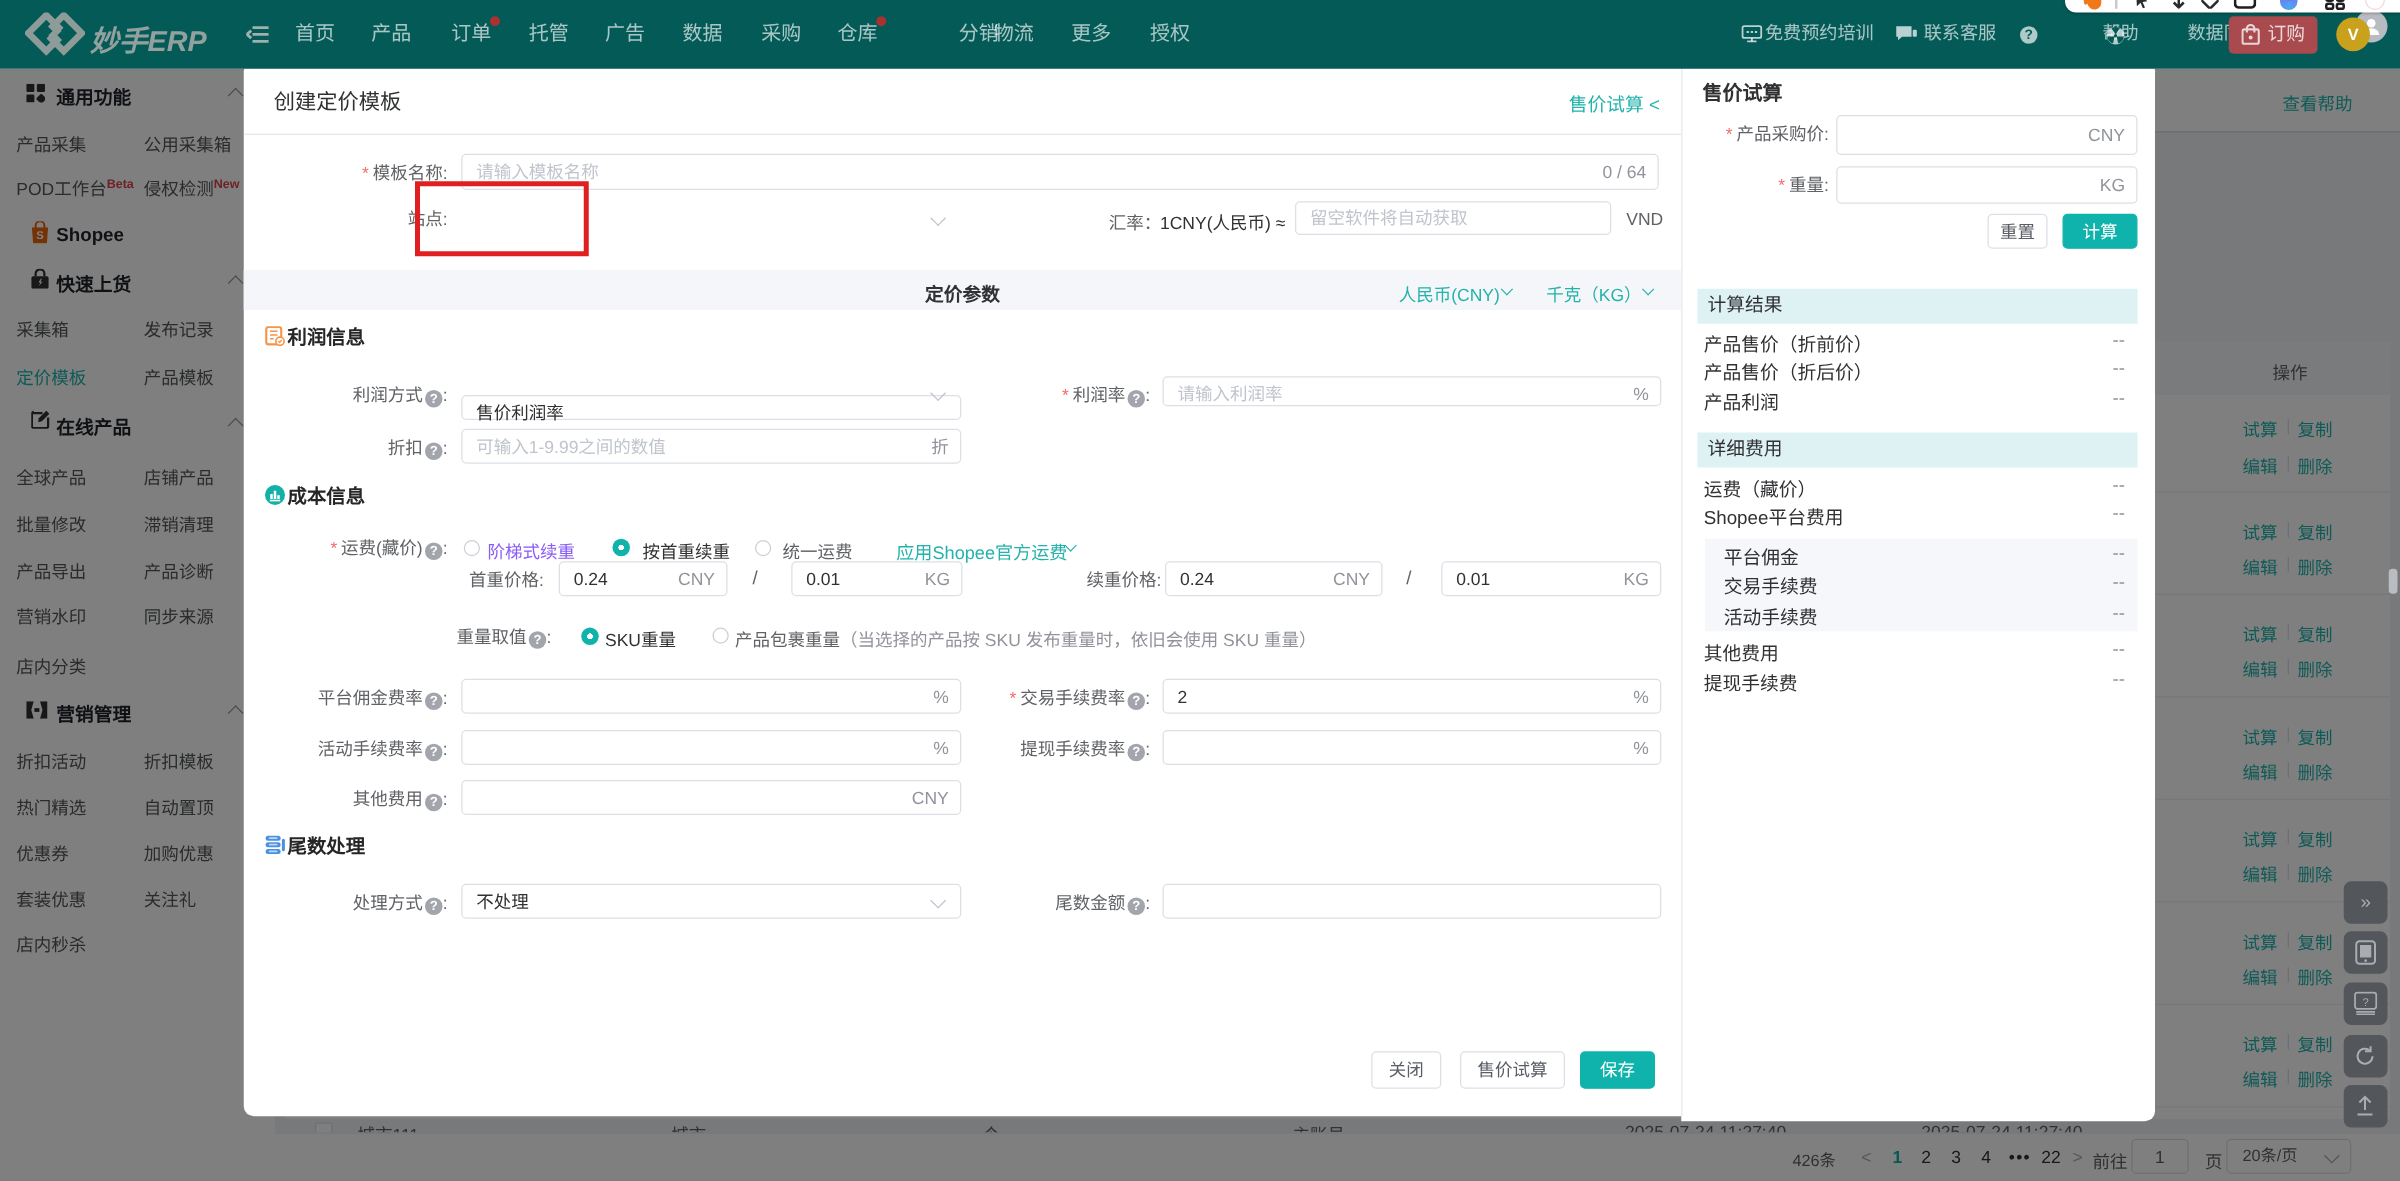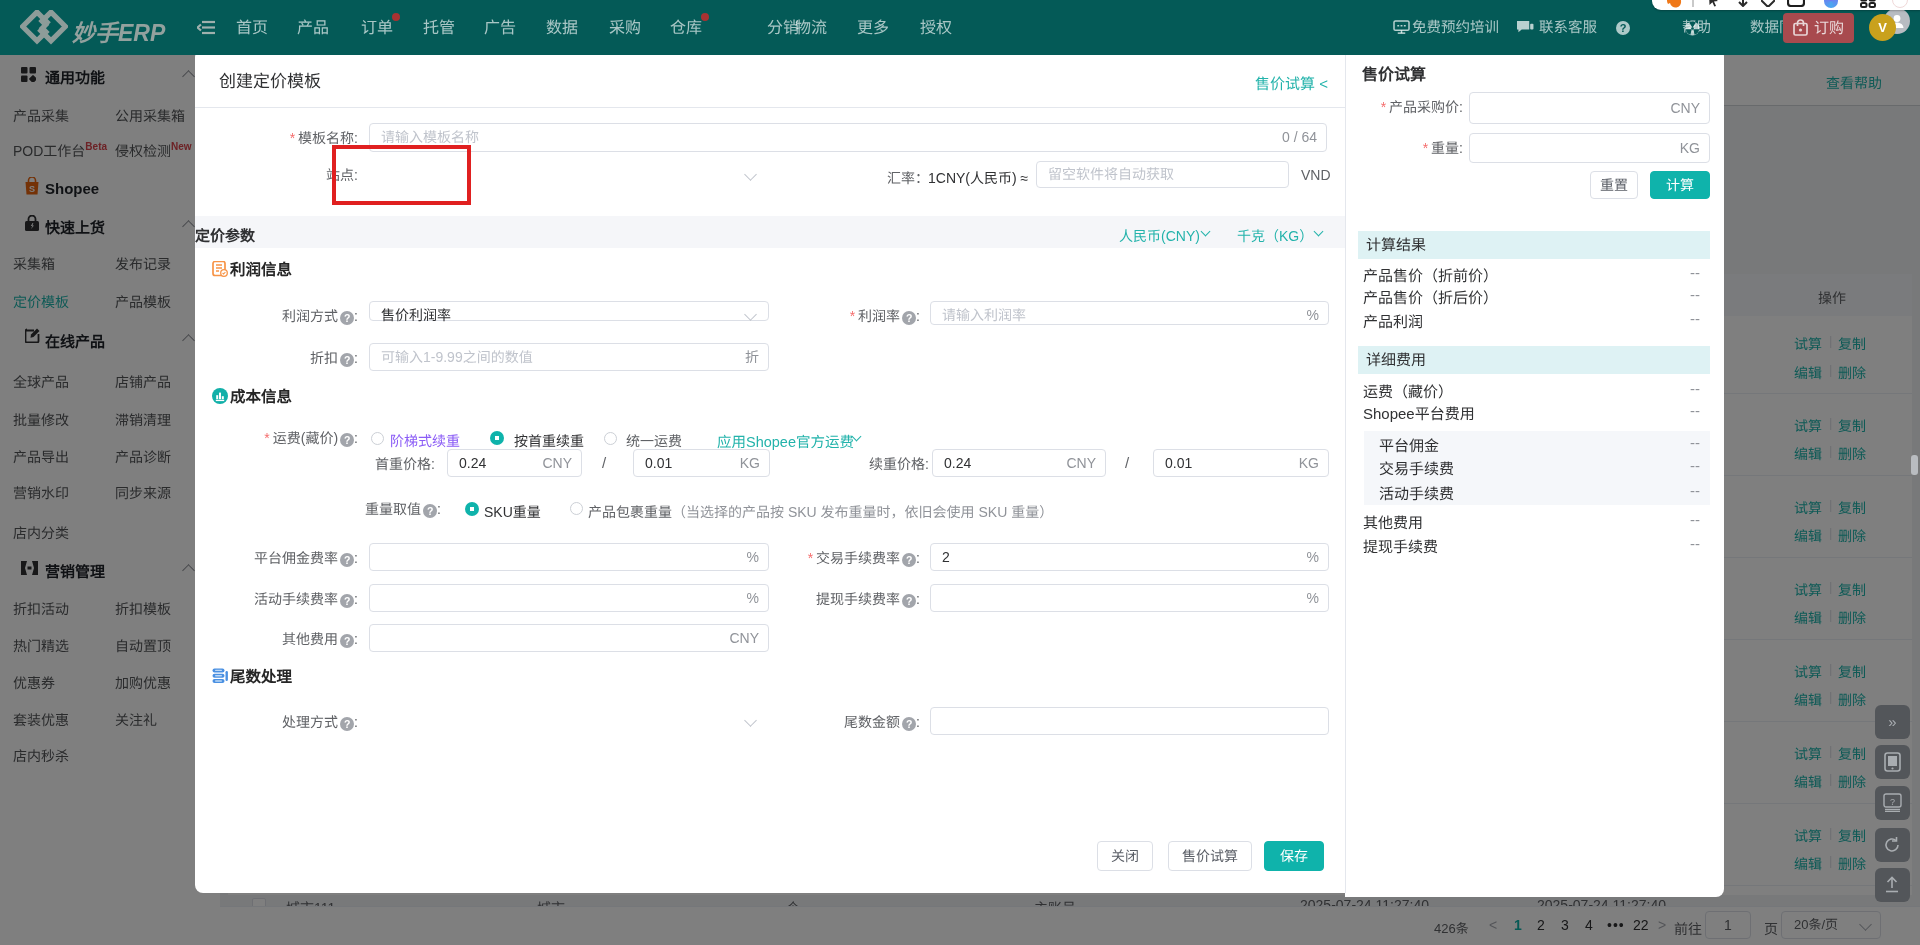--- a/index.html
+++ b/index.html
@@ -330,37 +330,37 @@
   <div class="lbl" style="left:0;top:118px;width:163px;">站点:</div>
   <div class="caret" style="left:551px;top:121px;"></div>
   <div class="abs" style="left:692px;top:118px;font-size:14px;color:#606266;">汇率：</div>
   <div class="abs" style="left:733px;top:118px;font-size:14px;color:#303133;">1CNY(人民币) ≈</div>
   <div class="inp" style="left:841px;top:112px;width:253px;height:27px;">
       <span class="ph" style="line-height:25px;">留空软件将自动获取</span>
     </div>
   <div class="abs" style="left:1106px;top:118px;font-size:14px;color:#606266;">VND</div>
 
   <div class="abs" style="left:0;top:167px;width:1150px;height:32px;background:#f5f6f9;"></div>
-  <div class="abs" style="left:0;top:175px;width:1150px;font-size:15px;font-weight:bold;color:#303133;">定价参数</div>
+  <div class="abs" style="left:0;top:175px;width:1150px;text-align:center;font-size:15px;font-weight:bold;color:#303133;">定价参数</div>
   <div class="abs teal-t" style="left:924px;top:176px;font-size:14px;">人民币(CNY)</div>
   <div class="caret" style="left:1007px;top:179px;border-color:#23b3ab;width:7px;height:7px;"></div>
   <div class="abs teal-t" style="left:1042px;top:176px;font-size:14px;">千克（KG）</div>
   <div class="caret" style="left:1120px;top:179px;border-color:#23b3ab;width:7px;height:7px;"></div>
 
   <svg class="abs" style="left:17px;top:212px" width="16" height="16" viewBox="0 0 16 16">
       <rect x="1" y="0.5" width="12" height="14" rx="2" fill="none" stroke="#f79447" stroke-width="1.7"></rect>
       <path d="M4 4 h6 M4 7 h6 M4 10 h3" stroke="#f79447" stroke-width="1.3"></path>
       <circle cx="12" cy="12" r="3.6" fill="#fff"></circle>
       <circle cx="12" cy="12" r="3.3" fill="none" stroke="#f79447" stroke-width="1.3"></circle>
       <path d="M10.6 12 l1 1 1.8-2" fill="none" stroke="#f79447" stroke-width="1.1"></path>
     </svg>
   <div class="abs" style="left:35px;top:208px;font-size:15.5px;font-weight:bold;color:#262626;">利润信息</div>
 
   <div class="lbl" style="left:0;top:259px;width:163px;">利润方式<span class="q">?</span>:</div>
-  <div class="inp" style="left:174px;top:252px;width:400px;height:20px;">
+  <div class="inp" style="left:174px;top:267px;width:400px;height:20px;">
       <span class="val" style="line-height:26px;">售价利润率</span>
     </div>
   <div class="caret" style="left:551px;top:261px;"></div>
   <div class="lbl" style="left:500px;top:259px;width:225px;"><span class="star">*</span>利润率<span class="q">?</span>:</div>
   <div class="inp" style="left:735px;top:252px;width:399px;height:24px;">
       <span class="ph" style="line-height:26px;">请输入利润率</span>
       <span class="sfx" style="line-height:26px;">%</span>
     </div>
 
   <div class="lbl" style="left:0;top:301px;width:163px;">折扣<span class="q">?</span>:</div>
@@ -451,20 +451,23 @@
       </g>
       <g fill="#bcd8f5">
         <rect x="3" y="1.7" width="7" height="1.4" rx="0.7"></rect>
         <rect x="3" y="7" width="7" height="1.4" rx="0.7"></rect>
         <rect x="3" y="12.3" width="7" height="1.4" rx="0.7"></rect>
       </g>
     </svg>
   <div class="abs" style="left:35px;top:615px;font-size:15.5px;font-weight:bold;color:#262626;">尾数处理</div>
 
   <div class="lbl" style="left:0;top:665px;width:163px;">处理方式<span class="q">?</span>:</div>
+  <div class="inp" style="left:174px;top:658px;width:400px;height:28px;">
+      <span class="val" style="line-height:26px;">不处理</span>
+    </div>
   <div class="caret" style="left:551px;top:667px;"></div>
   <div class="lbl" style="left:500px;top:665px;width:225px;">尾数金额<span class="q">?</span>:</div>
   <div class="inp" style="left:735px;top:658px;width:399px;height:28px;"></div>
 
   <div class="btn" style="left:902px;top:792px;width:56px;height:30px;line-height:28px;">关闭</div>
   <div class="btn" style="left:973px;top:792px;width:84px;height:30px;line-height:28px;">售价试算</div>
   <div class="btn teal" style="left:1069px;top:792px;width:60px;height:30px;line-height:28px;">保存</div>
 
   <div class="abs" style="left:1167px;top:12px;font-size:16px;font-weight:bold;color:#303133;">售价试算</div>
   <div class="lbl" style="left:1150px;top:50px;width:118px;"><span class="star">*</span>产品采购价:</div>

